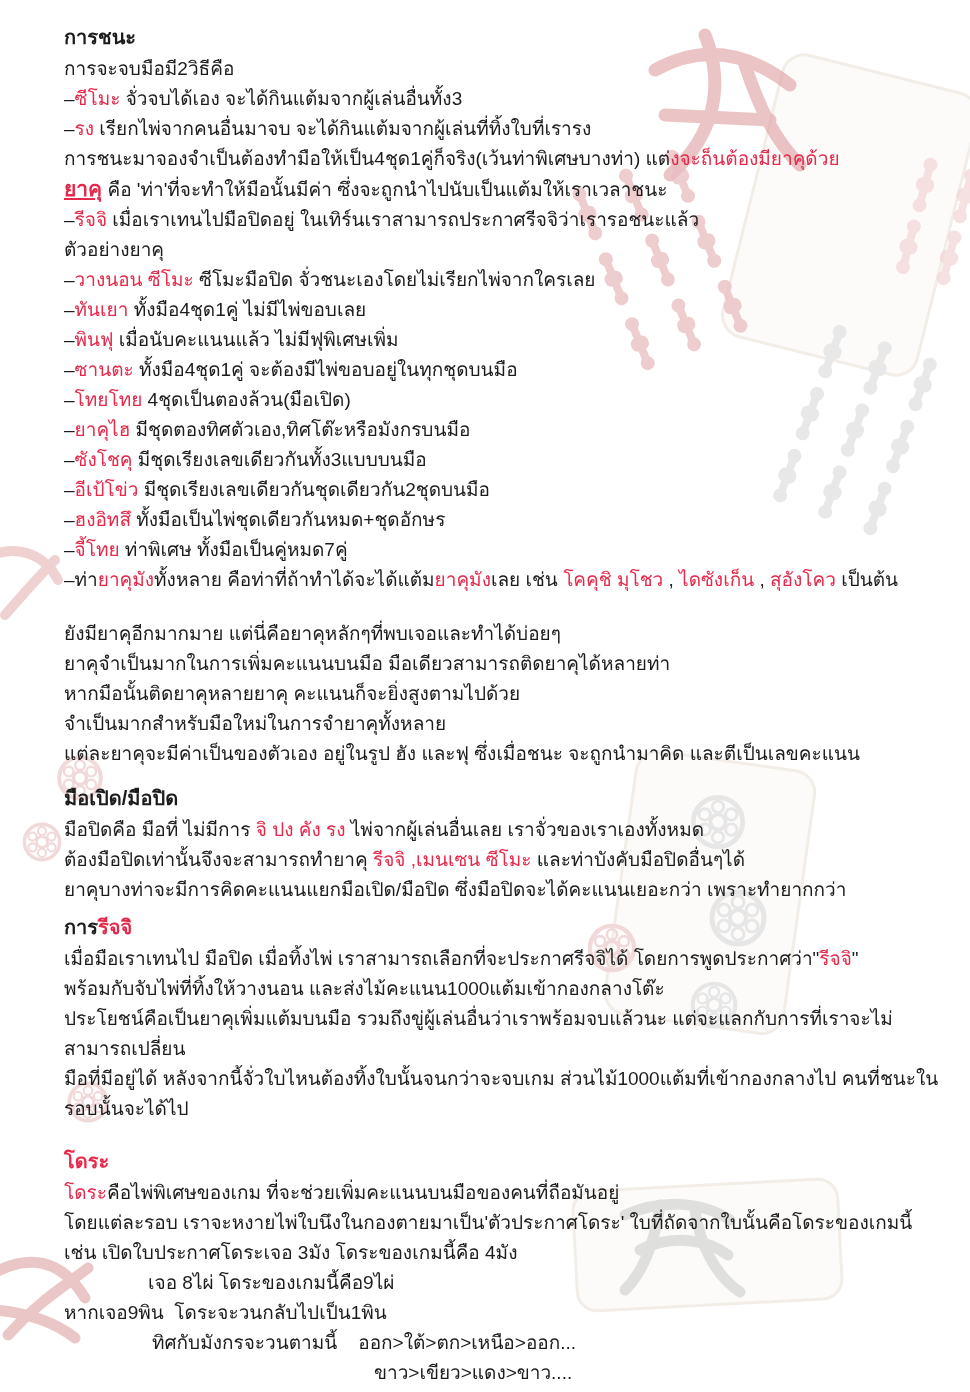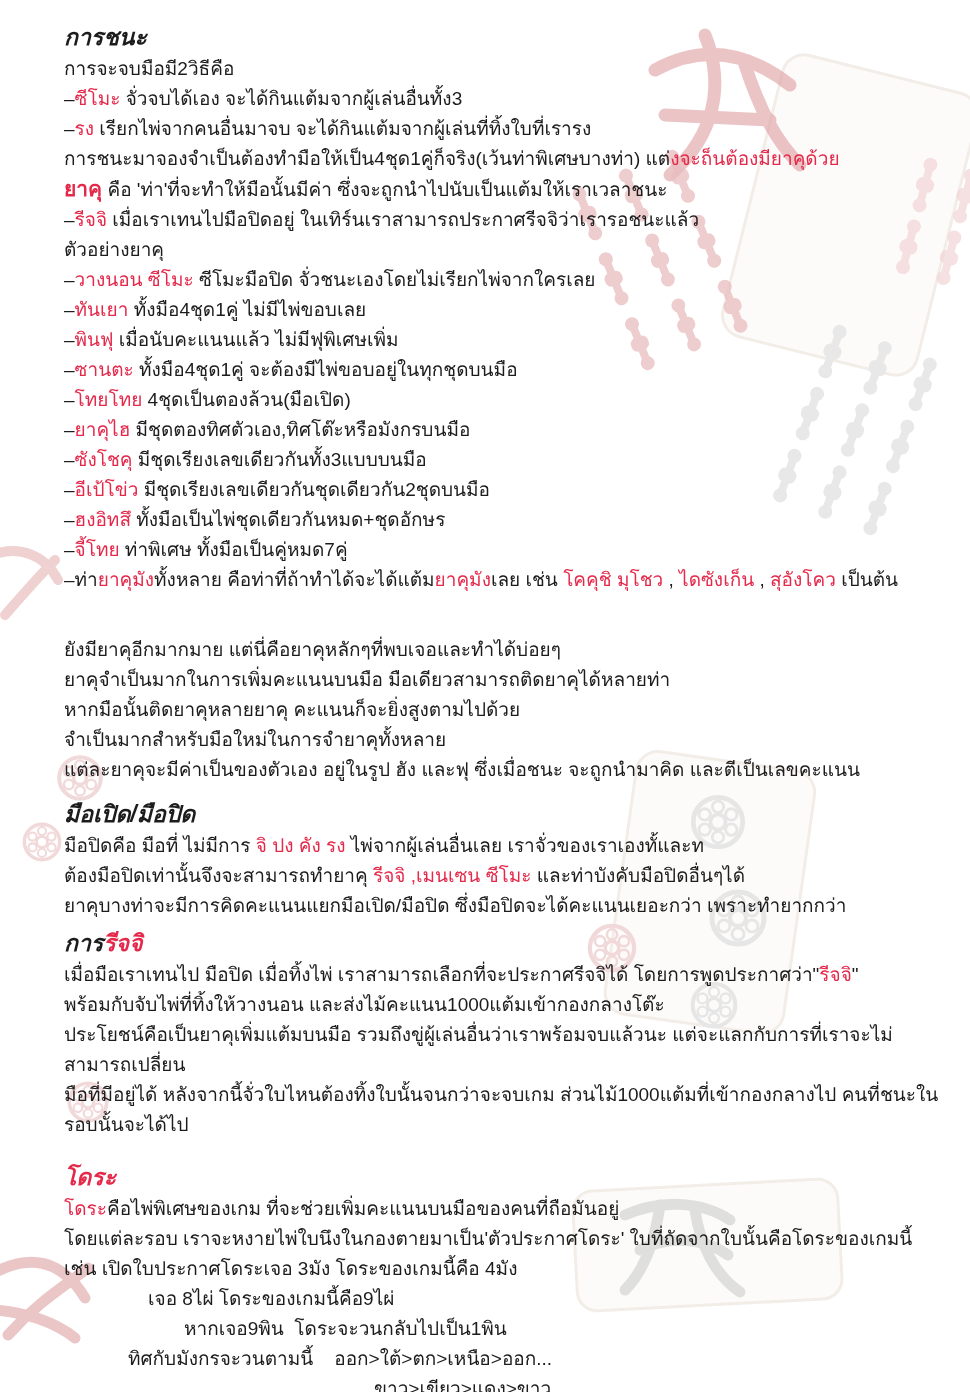--- a/index.html
+++ b/index.html
@@ -11,24 +11,24 @@
   }
   #watermarks{position:absolute;inset:0;z-index:0;pointer-events:none;}
   #doc{
     position:relative;z-index:1;
     padding:20px 24px 0 64px;
   }
   .line{
     font-size:19px;line-height:30px;white-space:pre-wrap;
   }
   .heading{
-    font-size:23px;line-height:34px;font-weight:bold;font-style:italic;
+    font-size:20px;line-height:34px;font-weight:bold;
   }
   .red{color:var(--accent,#e5294b);}
-  .lg{font-size:21px;font-weight:bold;}
+  .lg{font-size:21px;font-weight:bold;text-decoration:underline;}
 </style>
 </head>
 <body>
 
 <svg id="watermarks" width="970" height="1392" viewBox="0 0 970 1392" xmlns="http://www.w3.org/2000/svg">
   <defs>
     <g id="bstick">
       <rect x="-4" y="-24" width="8" height="48" rx="4"></rect>
       <rect x="-9" y="-7" width="18" height="14" rx="6"></rect>
       <circle cx="0" cy="-21" r="7"></circle>
@@ -133,35 +133,35 @@
     <div class="line"><span>–</span><span class="red">ทันเยา</span><span> ทั้งมือ4ชุด1คู่ ไม่มีไพ่ขอบเลย</span></div>
     <div class="line"><span>–</span><span class="red">พินฟุ</span><span> เมื่อนับคะแนนแล้ว ไม่มีฟุพิเศษเพิ่ม</span></div>
     <div class="line"><span>–</span><span class="red">ซานตะ</span><span> ทั้งมือ4ชุด1คู่ จะต้องมีไพ่ขอบอยู่ในทุกชุดบนมือ</span></div>
     <div class="line"><span>–</span><span class="red">โทยโทย</span><span> 4ชุดเป็นตองล้วน(มือเปิด)</span></div>
     <div class="line"><span>–</span><span class="red">ยาคุไฮ</span><span> มีชุดตองทิศตัวเอง,ทิศโต๊ะหรือมังกรบนมือ</span></div>
     <div class="line"><span>–</span><span class="red">ซังโชคุ</span><span> มีชุดเรียงเลขเดียวกันทั้ง3แบบบนมือ</span></div>
     <div class="line"><span>–</span><span class="red">อีเป้โข่ว</span><span> มีชุดเรียงเลขเดียวกันชุดเดียวกัน2ชุดบนมือ</span></div>
     <div class="line"><span>–</span><span class="red">ฮงอิทสึ</span><span> ทั้งมือเป็นไพ่ชุดเดียวกันหมด+ชุดอักษร</span></div>
     <div class="line"><span>–</span><span class="red">จี้โทย</span><span> ท่าพิเศษ ทั้งมือเป็นคู่หมด7คู่</span></div>
     <div class="line"><span>–ท่า</span><span class="red">ยาคุมัง</span><span>ทั้งหลาย คือท่าที่ถ้าทำได้จะได้แต้ม</span><span class="red">ยาคุมัง</span><span>เลย เช่น </span><span class="red">โคคุชิ มุโชว</span><span> , </span><span class="red">ไดซังเก็น</span><span> , </span><span class="red">สุอังโคว</span><span> เป็นต้น</span></div>
-    <div class="line" style="margin-top: 40px;"><span>ยังมียาคุอีกมากมาย แต่นี่คือยาคุหลักๆที่พบเจอและทำได้บ่อยๆ</span></div>
+    <div class="line" style="margin-top: 24px;"><span>ยังมียาคุอีกมากมาย แต่นี่คือยาคุหลักๆที่พบเจอและทำได้บ่อยๆ</span></div>
     <div class="line"><span>ยาคุจำเป็นมากในการเพิ่มคะแนนบนมือ มือเดียวสามารถติดยาคุได้หลายท่า</span></div>
     <div class="line"><span>หากมือนั้นติดยาคุหลายยาคุ คะแนนก็จะยิ่งสูงตามไปด้วย</span></div>
     <div class="line"><span>จำเป็นมากสำหรับมือใหม่ในการจำยาคุทั้งหลาย</span></div>
     <div class="line"><span>แต่ละยาคุจะมีค่าเป็นของตัวเอง อยู่ในรูป ฮัง และฟุ ซึ่งเมื่อชนะ จะถูกนำมาคิด และตีเป็นเลขคะแนน</span></div>
     <div class="line heading" style="margin-top: 12px;"><span>มือเปิด/มือปิด</span></div>
-    <div class="line"><span>มือปิดคือ มือที่ ไม่มีการ </span><span class="red">จิ ปง คัง รง</span><span> ไพ่จากผู้เล่นอื่นเลย เราจั่วของเราเองทั้และท</span></div>
+    <div class="line"><span>มือปิดคือ มือที่ ไม่มีการ </span><span class="red">จิ ปง คัง รง</span><span> ไพ่จากผู้เล่นอื่นเลย เราจั่วของเราเองทั้งหมด</span></div>
     <div class="line"><span>ต้องมือปิดเท่านั้นจึงจะสามารถทำยาคุ </span><span class="red">รีจจิ ,เมนเซน ซีโมะ</span><span> และท่าบังคับมือปิดอื่นๆได้</span></div>
     <div class="line"><span>ยาคุบางท่าจะมีการคิดคะแนนแยกมือเปิด/มือปิด ซึ่งมือปิดจะได้คะแนนเยอะกว่า เพราะทำยากกว่า</span></div>
     <div class="line heading" style="margin-top: 5px;"><span>การ</span><span class="red">รีจจิ</span></div>
     <div class="line"><span>เมื่อมือเราเทนไป มือปิด เมื่อทิ้งไพ่ เราสามารถเลือกที่จะประกาศรีจจิได้ โดยการพูดประกาศว่า"</span><span class="red">รีจจิ</span><span>"</span></div>
     <div class="line"><span>พร้อมกับจับไพ่ที่ทิ้งให้วางนอน และส่งไม้คะแนน1000แต้มเข้ากองกลางโต๊ะ</span></div>
     <div class="line"><span>ประโยชน์คือเป็นยาคุเพิ่มแต้มบนมือ รวมถึงขู่ผู้เล่นอื่นว่าเราพร้อมจบแล้วนะ แต่จะแลกกับการที่เราจะไม่สามารถเปลี่ยน</span></div>
     <div class="line"><span>มือที่มีอยู่ได้ หลังจากนี้จั่วใบไหนต้องทิ้งใบนั้นจนกว่าจะจบเกม ส่วนไม้1000แต้มที่เข้ากองกลางไป คนที่ชนะในรอบนั้นจะได้ไป</span></div>
     <div class="line heading" style="margin-top: 20px;"><span class="red">โดระ</span></div>
     <div class="line"><span class="red">โดระ</span><span>คือไพ่พิเศษของเกม ที่จะช่วยเพิ่มคะแนนบนมือของคนที่ถือมันอยู่</span></div>
     <div class="line"><span>โดยแต่ละรอบ เราจะหงายไพ่ใบนึงในกองตายมาเป็น'ตัวประกาศโดระ' ใบที่ถัดจากใบนั้นคือโดระของเกมนี้</span></div>
     <div class="line"><span>เช่น เปิดใบประกาศโดระเจอ 3มัง โดระของเกมนี้คือ 4มัง</span></div>
     <div class="line" style="margin-left: 84px;"><span>เจอ 8ไผ่ โดระของเกมนี้คือ9ไผ่</span></div>
-    <div class="line" style="margin-left: 120px;"><span>หากเจอ9พิน  โดระจะวนกลับไปเป็น1พิน</span></div>
-    <div class="line" style="margin-left: 64px;"><span>ทิศกับมังกรจะวนตามนี้&nbsp;&nbsp;&nbsp;&nbsp;ออก&gt;ใต้&gt;ตก&gt;เหนือ&gt;ออก...</span></div>
+    <div class="line" style=""><span>หากเจอ9พิน  โดระจะวนกลับไปเป็น1พิน</span></div>
+    <div class="line" style="margin-left: 88px;"><span>ทิศกับมังกรจะวนตามนี้&nbsp;&nbsp;&nbsp;&nbsp;ออก&gt;ใต้&gt;ตก&gt;เหนือ&gt;ออก...</span></div>
     <div class="line" style="margin-left: 310px;"><span>ขาว&gt;เขียว&gt;แดง&gt;ขาว....</span></div>
   </div>
 
 </body></html>

